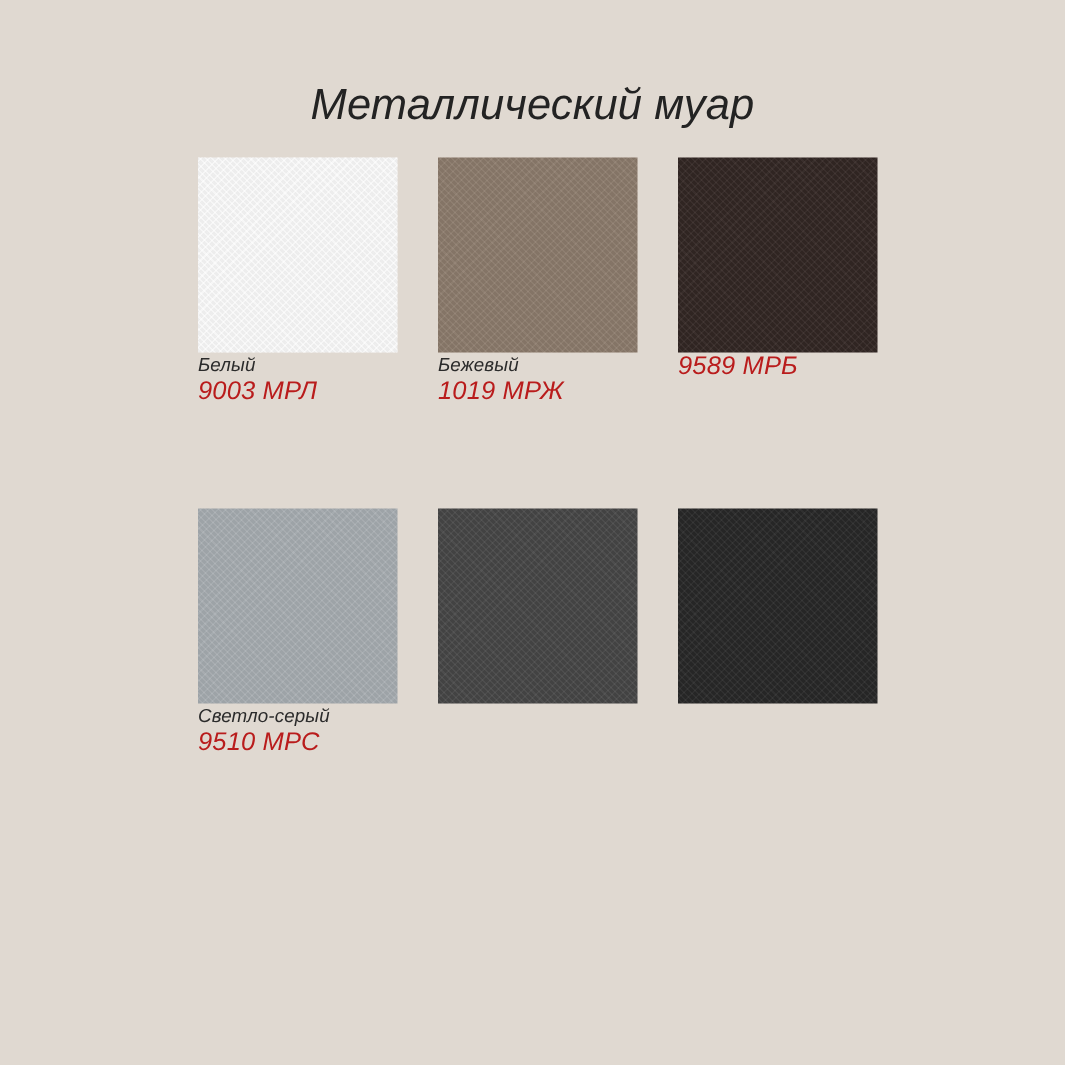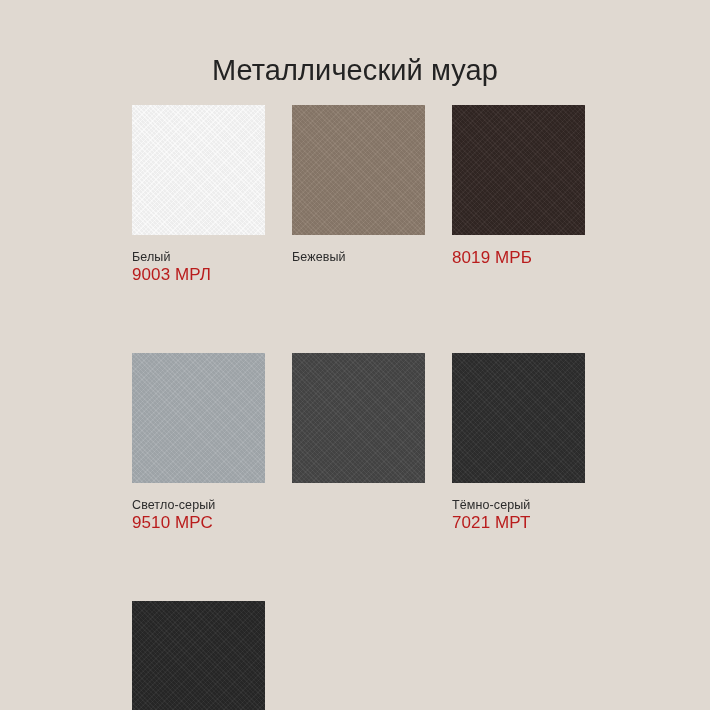--- a/index.html
+++ b/index.html
@@ -13,20 +13,21 @@
     background: #e0d9d1;
     font-family: "Liberation Sans", sans-serif;
     -webkit-font-smoothing: antialiased;
     overflow: hidden;
   }
   .page {
     position: relative;
     width: 710px;
     height: 710px;
     box-sizing: border-box;
+    font-style: italic;
   }
   .page-title {
     position: absolute;
     left: 0;
     top: 34px;
     width: 710px;
     text-align: center;
     font-size: 29px;
     font-weight: 400;
     letter-spacing: 0.1px;
@@ -86,21 +87,20 @@
   }
   .swatch-chip.light::after {
     background-image: repeating-linear-gradient(
         -45deg,
         rgba(255,255,255,0.4) 0px,
         rgba(255,255,255,0.4) 1px,
         rgba(0,0,0,0.01) 1px,
         rgba(0,0,0,0.01) 4px);
   }
   .swatch-meta {
-    padding-top: 14px;
   }
   .swatch-name {
     font-size: 12.5px;
     line-height: 17px;
     color: #2b2b2b;
     letter-spacing: 0.1px;
     white-space: nowrap;
   }
   .swatch-code {
     font-size: 17px;
@@ -122,43 +122,37 @@
         <div class="swatch-chip light" style="background: rgb(243, 243, 243);"></div>
         <div class="swatch-meta">
           <div class="swatch-name">Белый</div>
           <div class="swatch-code">9003 МРЛ</div>
         </div>
       </div>
       <div class="swatch-cell">
         <div class="swatch-chip" style="background: rgb(141, 124, 109);"></div>
         <div class="swatch-meta">
           <div class="swatch-name">Бежевый</div>
+          <div class="swatch-code">1019 МРЖ</div>
         </div>
       </div>
       <div class="swatch-cell">
         <div class="swatch-chip" style="background: rgb(51, 39, 36);"></div>
         <div class="swatch-meta">
-          <div class="swatch-code">8019 МРБ</div>
+          <div class="swatch-code">9589 МРБ</div>
         </div>
       </div>
       <div class="swatch-cell">
         <div class="swatch-chip" style="background: rgb(168, 174, 178);"></div>
         <div class="swatch-meta">
           <div class="swatch-name">Светло-серый</div>
           <div class="swatch-code">9510 МРС</div>
         </div>
       </div>
       <div class="swatch-cell">
         <div class="swatch-chip" style="background: rgb(71, 71, 71);"></div>
       </div>
       <div class="swatch-cell">
-        <div class="swatch-chip" style="background: rgb(46, 46, 46);"></div>
-        <div class="swatch-meta">
-          <div class="swatch-name">Тёмно-серый</div>
-          <div class="swatch-code">7021 МРТ</div>
-        </div>
-      </div>
-      <div class="swatch-cell">
         <div class="swatch-chip" style="background: rgb(40, 40, 40);"></div>
       </div>
     </div>
 
 </div>
 
 </body></html>

